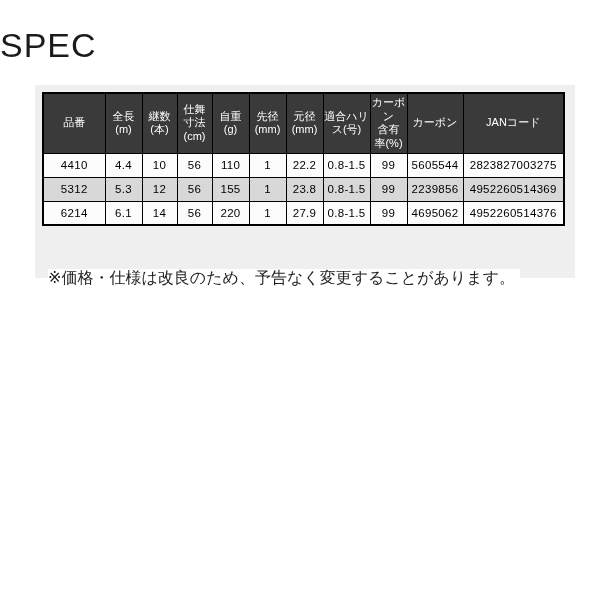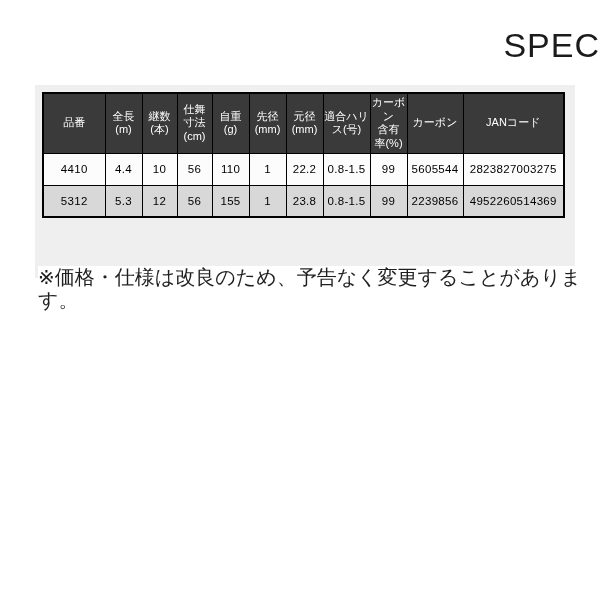--- a/index.html
+++ b/index.html
@@ -8,21 +8,21 @@
     position: relative;
     background: #ffffff;
     font-family: "Liberation Sans", "DejaVu Sans", sans-serif;
     color: #000;
     overflow: hidden;
   }
   .page-title {
     position: absolute;
     top: 26px; left: 0;
     width: 600px;
-    text-align: right;
+    text-align: left;
     font-size: 34px;
     font-weight: 400;
     letter-spacing: 1px;
     color: #1b1b1b;
   }
   .spec-panel {
     position: absolute;
     left: 35px; top: 85px;
     width: 540px; height: 193px;
     background: var(--panel-bg, #efefef);
@@ -45,33 +45,33 @@
   table.spec-table th {
     height: 60px;
     background: var(--header-bg, #3a3a3a);
     color: var(--header-text, #fff);
     font-weight: 400;
     font-size: 11px;
     line-height: 1.25;
     white-space: pre-line;
   }
   table.spec-table td {
-    height: 32px;
+    height: 24px;
     background: var(--row-bg, #fcfcfc);
     font-size: 11.5px;
     letter-spacing: 0.3px;
   }
   table.spec-table tr.alt td {
     background: var(--row-alt-bg, #d8d8d8);
     margin-top: 41px;
   }
   .notes {
     position: absolute;
-    left: 38px; top: 266px;
-    font-size: 20px;
+    left: 48px; top: 266px;
+    font-size: 16px;
     line-height: 23px;
     color: #1f1f1f;
   }
   .note-line span {
     background: #ffffff;
     padding-right: 5px;
   }
 </style>
 </head>
 <body>
@@ -138,19 +138,32 @@
           <td>12</td>
           <td>56</td>
           <td>155</td>
           <td>1</td>
           <td>23.8</td>
           <td>0.8-1.5</td>
           <td>99</td>
           <td>2239856</td>
           <td>4952260514369</td>
         </tr>
+        <tr>
+          <td>6214</td>
+          <td>6.1</td>
+          <td>14</td>
+          <td>56</td>
+          <td>220</td>
+          <td>1</td>
+          <td>27.9</td>
+          <td>0.8-1.5</td>
+          <td>99</td>
+          <td>4695062</td>
+          <td>4952260514376</td>
+        </tr>
       </tbody>
   </table>
 </div>
 
 <div class="notes">
   <div class="note-line"><span>※価格・仕様は改良のため、予告なく変更することがあります。</span></div>
 </div>
 
 </body></html>

